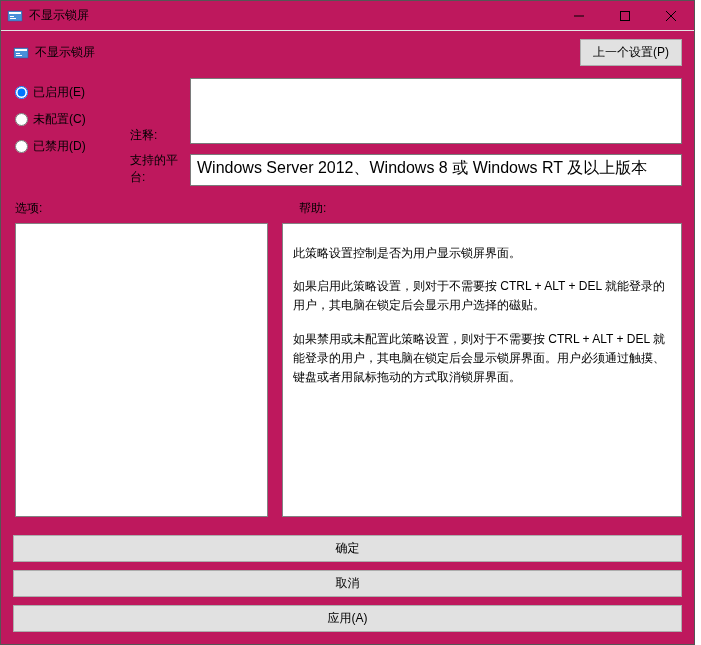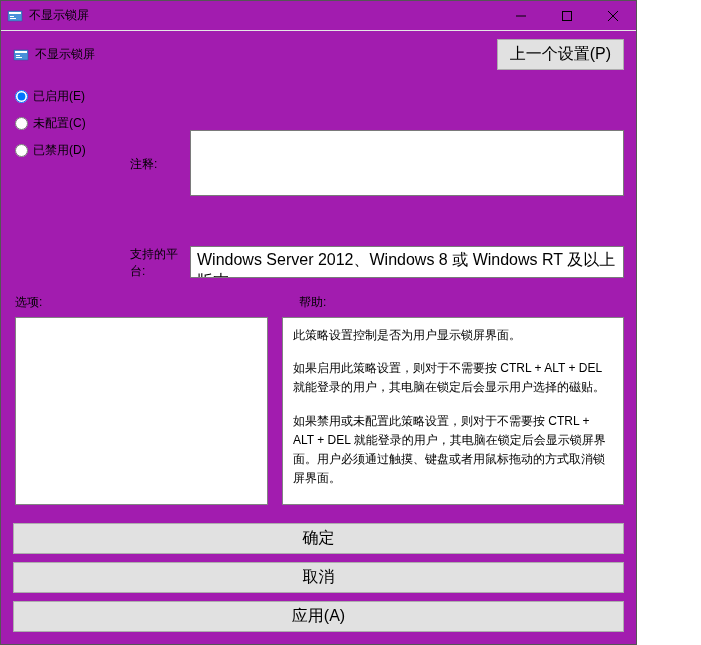--- a/index.html
+++ b/index.html
@@ -1,44 +1,44 @@
 <!DOCTYPE html>
 <html><head>
 <meta charset="utf-8">
 <style>
 * { box-sizing: border-box; margin: 0; padding: 0; }
 body { font-family: "Microsoft YaHei", "Segoe UI", Tahoma, sans-serif; font-size: 12px; background: #fff; color: #000; }
-.window { width: 637px; height: 645px; border: 1px solid #555; display: flex; flex-direction: column; background: #a21caf; }
+.window { width: 695px; height: 645px; border: 1px solid #555; display: flex; flex-direction: column; background: #be185d; }
 .titlebar { height: 30px; display: flex; align-items: center; padding-left: 6px; border-bottom: 1px solid #e5e5e5; }
 .titlebar-icon { width: 16px; height: 16px; margin-right: 6px; display: inline-flex; }
 .titlebar-title { flex: 1; font-size: 12px; }
 .titlebar-controls { display: flex; height: 100%; }
 .tb-btn { width: 46px; height: 100%; display: flex; align-items: center; justify-content: center; color: #000; cursor: default; }
 .header-row { display: flex; align-items: center; padding: 8px 12px 6px 12px; }
 .header-icon { width: 16px; height: 16px; margin-right: 6px; display: inline-flex; }
 .header-title { flex: 1; font-size: 12px; }
 .header-buttons { display: flex; gap: 8px; }
-.btn { font-family: inherit; font-size: 16px; padding: 4px 12px; background: #e1e1e1; border: 1px solid #adadad; cursor: default; min-width: 92px; text-align: center; }
+.btn { font-family: inherit; font-size: 12px; padding: 4px 12px; background: #e1e1e1; border: 1px solid #adadad; cursor: default; min-width: 92px; text-align: center; }
 .config-section { display: flex; padding: 6px 12px 4px 14px; }
 .radio-col { width: 115px; padding-top: 6px; }
 .radio-item { display: flex; align-items: center; margin-bottom: 10px; }
 .radio-item input { margin-right: 5px; }
 .fields-col { flex: 1; }
-.field-row { display: flex; align-items: center; margin-bottom: 6px; margin-top: 48px; }
+.field-row { display: flex; align-items: flex-end; margin-bottom: 6px; }
 .field-label { width: 60px; text-align: left; padding-top: 2px; font-size: 12px; }
 .comment-box { flex: 1; height: 66px; border: 1px solid #7a7a7a; background: #fff; padding: 3px 4px; font-family: inherit; font-size: 12px; resize: none; overflow-y: scroll; }
 .platform-box { flex: 1; height: 32px; border: 1px solid #7a7a7a; background: #fff; padding: 3px 6px; font-size: 16px; overflow-y: scroll; }
 .panels-header { display: flex; padding: 4px 12px 4px 14px; }
 .panels-header .opt-label { width: 264px; }
 .panels-header .help-label { margin-left: 20px; }
 .panels-row { display: flex; padding: 2px 12px 10px 14px; flex: 1; min-height: 0; }
 .panel { border: 1px solid #828282; background: #fff; overflow-y: auto; }
 .panel.options { width: 253px; height: 100%; }
 .panel.help { flex: 1; height: 100%; margin-left: 14px; padding: 8px 10px; font-size: 12px; line-height: 1.6; }
-.panel.help p { margin-bottom: 14px; }
+.panel.help p { margin-bottom: 14px; margin-top: 12px; }
 .footer { display: flex; justify-content: flex-end; gap: 8px; padding: 8px 12px 12px 12px; border-top: 0; flex-direction: column; }
 .footer .btn { min-width: 78px; }
 .radio-label { font-size: 12px; }
 </style>
 </head>
 <body>
 
 <div class="window">
 
   <div class="titlebar">

